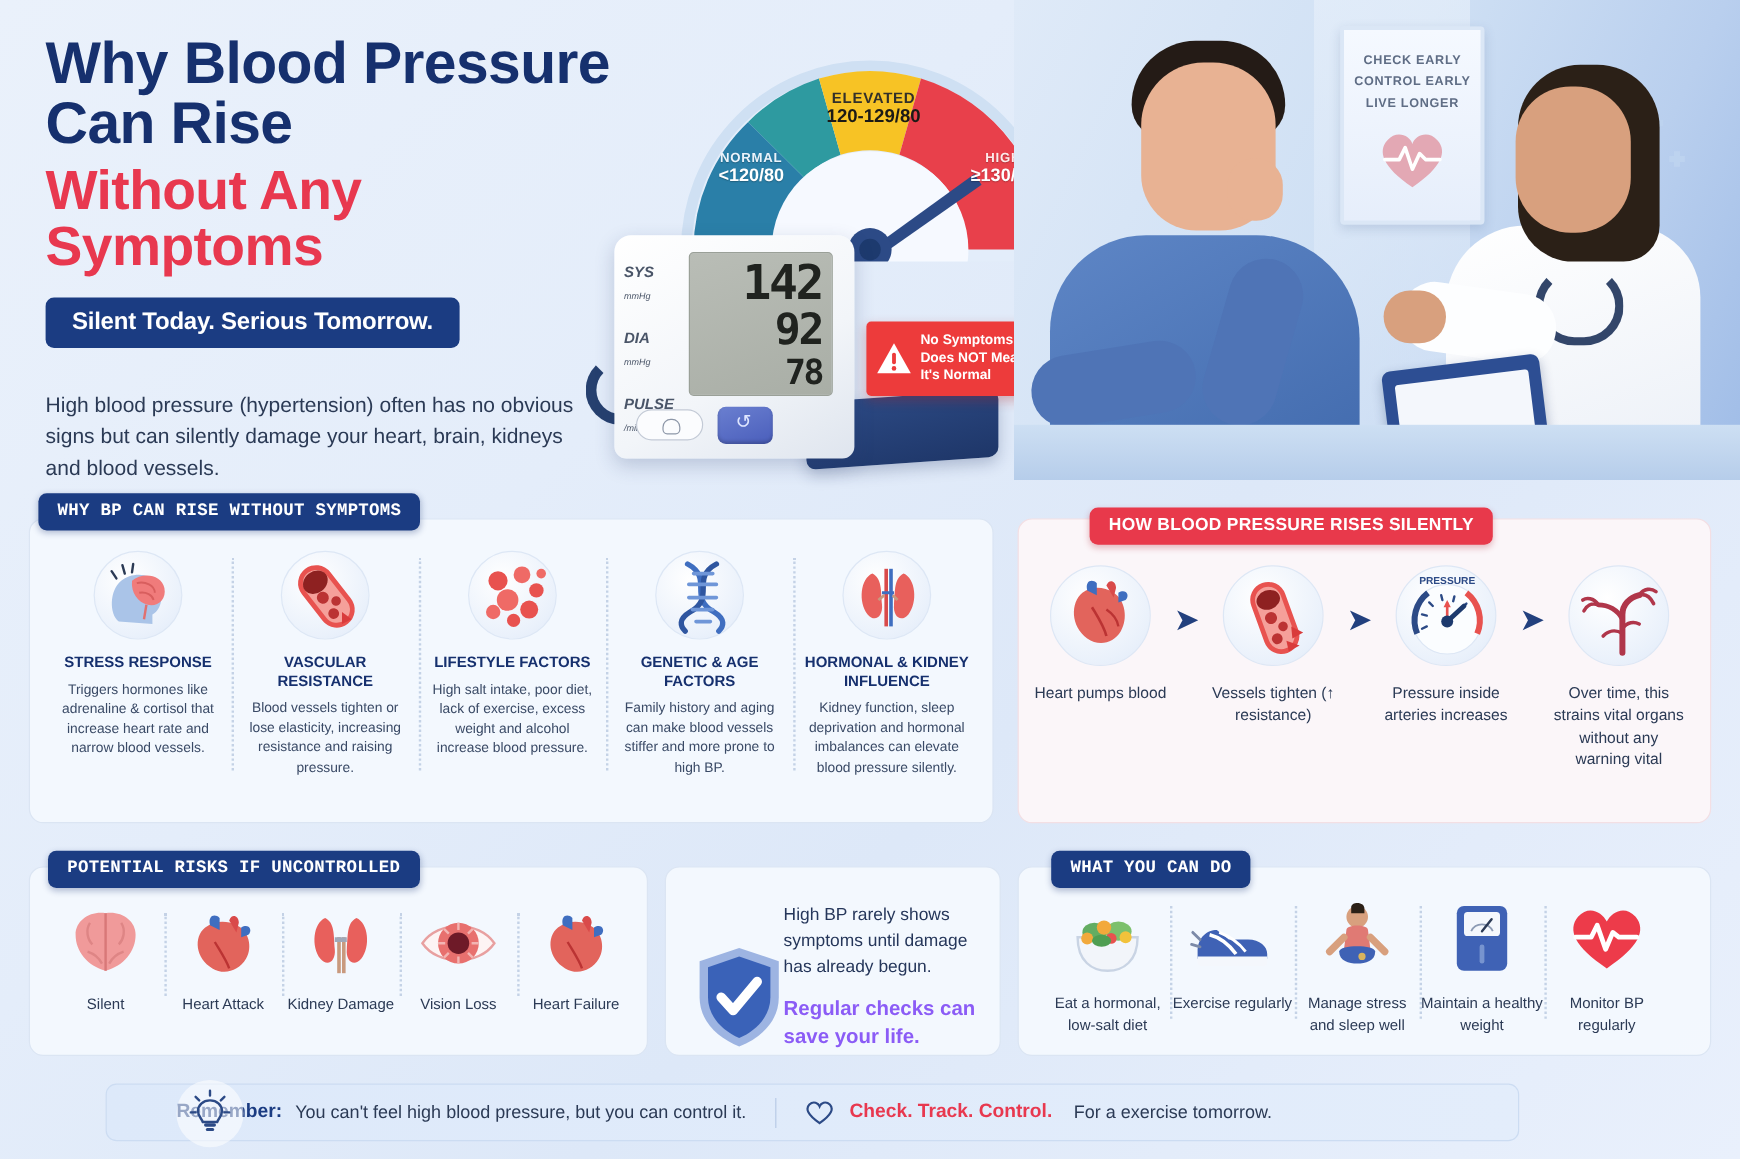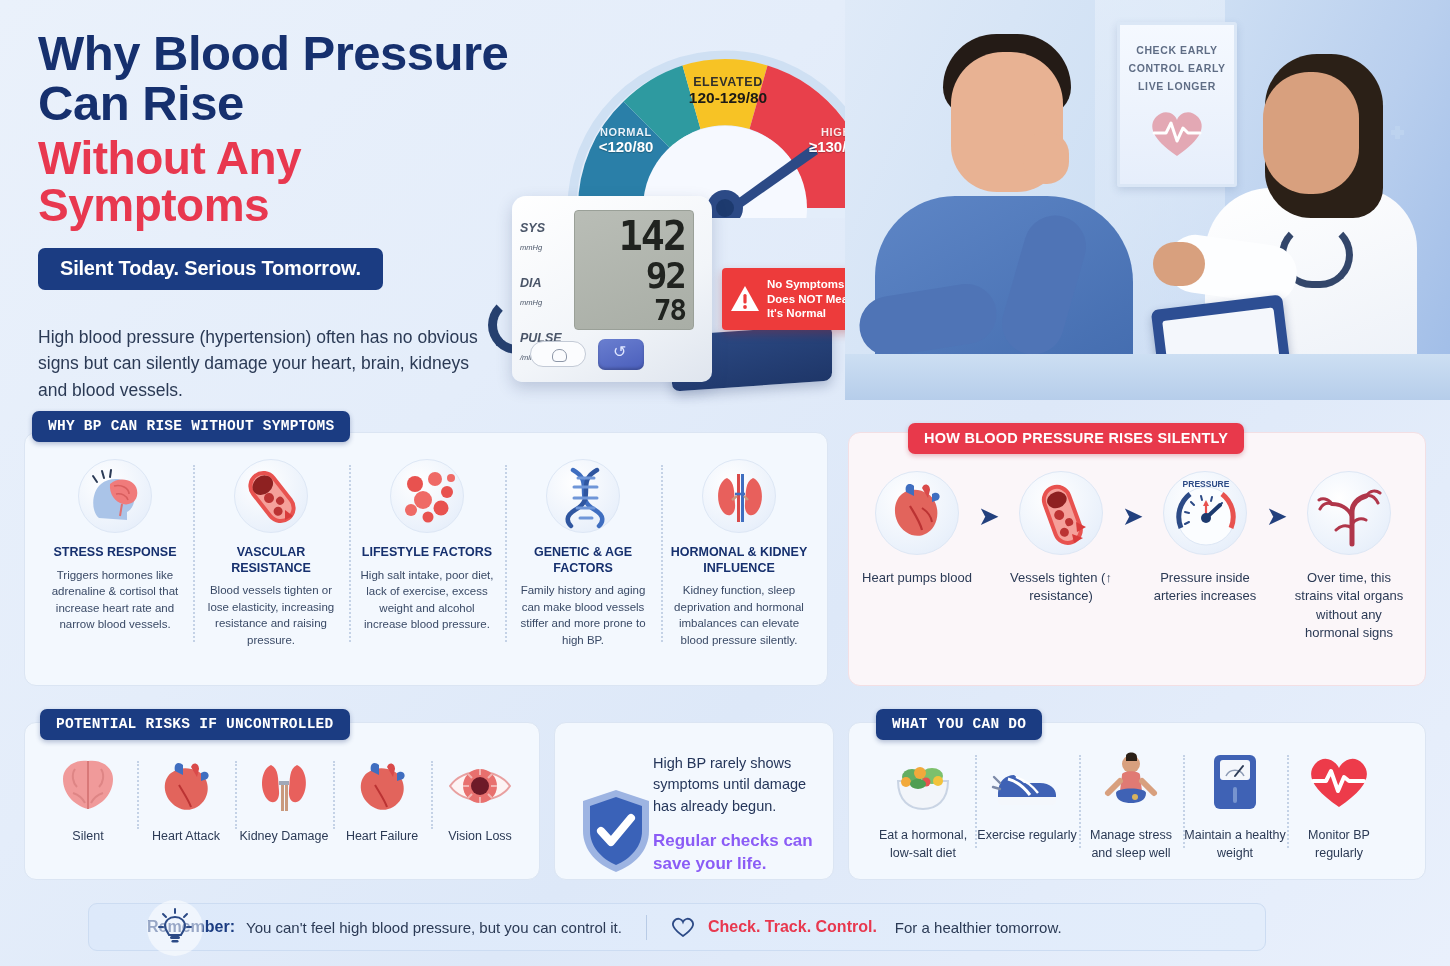--- a/index.html
+++ b/index.html
@@ -432,21 +432,21 @@
     <div class="arrow">➤</div>
 
     <div class="flowitem">
       <div class="icon-circle">
         <svg width="84" height="84" viewBox="0 0 84 84">
             <path d="M44 72 L44 40 C44 32 50 26 58 24" stroke="#b0364a" stroke-width="5" fill="none" stroke-linecap="round"></path>
             <path d="M44 44 C40 36 32 32 24 32" stroke="#b0364a" stroke-width="4" fill="none" stroke-linecap="round"></path>
             <path d="M58 24 C64 22 68 27 70 31 M58 24 C62 18 68 18 72 21 M24 32 C18 30 14 33 12 37 M24 32 C20 26 14 26 11 28 M44 56 C38 52 32 54 28 58 M44 52 C48 46 54 46 58 48" stroke="#b0364a" stroke-width="3" fill="none" stroke-linecap="round"></path>
           </svg>
       </div>
-      <div class="flow-cap">Over time, this strains vital organs without any hormonal signs</div>
+      <div class="flow-cap">Over time, this strains vital organs without any warning vital</div>
     </div>
   </div>
 </div>
 
 <div class="badge blue" style="left:40px;top:709px;">POTENTIAL RISKS IF UNCONTROLLED</div>
 <div class="panel" style="left:24px;top:722px;width:516px;height:158px;">
   <div class="riskrow" style="left:14px;top:32px;width:490px;">
 
     <div class="riskitem">
       <svg width="70" height="62" viewBox="0 0 70 62">
@@ -474,37 +474,37 @@
           <path d="M48 10 C58 14 60 34 52 44 C46 51 39 46 40 36 C41 24 40 14 48 10Z" fill="#e8605c"></path>
           <rect x="32" y="26" width="3" height="30" fill="#c99a7e"></rect>
           <rect x="36" y="26" width="3" height="30" fill="#c99a7e"></rect>
           <path d="M30 28 L40 28" stroke="#a0a8b8" stroke-width="4"></path>
         </svg>
       <div class="risk-cap">Kidney Damage</div>
     </div>
 
     <div class="riskitem">
       <svg width="70" height="62" viewBox="0 0 70 62">
+          <path d="M5 31 C18 12 52 12 65 31 C52 50 18 50 5 31Z" fill="#fdf4f4" stroke="#e8a0a0" stroke-width="2"></path>
+          <circle cx="35" cy="31" r="17" fill="#e8706e"></circle>
+          <circle cx="35" cy="31" r="9" fill="#6e1a28"></circle>
+          <path d="M35 14 L35 20 M35 42 L35 48 M18 31 L24 31 M46 31 L52 31 M23 19 L27 23 M47 19 L43 23 M23 43 L27 39 M47 43 L43 39" stroke="#f2b5b3" stroke-width="2"></path>
+        </svg>
+      <div class="risk-cap">Vision Loss</div>
+    </div>
+
+    <div class="riskitem">
+      <svg width="70" height="62" viewBox="0 0 70 62">
           <path d="M20 18 C10 26 12 44 26 52 C36 58 48 54 54 44 C60 34 56 20 46 16 C38 12 28 12 20 18Z" fill="#e2645c"></path>
           <path d="M24 16 C22 8 28 6 32 10 L32 20" fill="#3f6ec0"></path>
           <path d="M40 12 C42 6 48 8 48 14 L46 22" fill="#d94a4a"></path>
           <path d="M50 18 C56 14 60 20 56 24 L50 26" fill="#3f6ec0"></path>
           <path d="M28 30 C34 40 38 46 40 52" stroke="#b33" stroke-width="2" fill="none"></path>
         </svg>
       <div class="risk-cap">Heart Failure</div>
-    </div>
-
-    <div class="riskitem">
-      <svg width="70" height="62" viewBox="0 0 70 62">
-          <path d="M5 31 C18 12 52 12 65 31 C52 50 18 50 5 31Z" fill="#fdf4f4" stroke="#e8a0a0" stroke-width="2"></path>
-          <circle cx="35" cy="31" r="17" fill="#e8706e"></circle>
-          <circle cx="35" cy="31" r="9" fill="#6e1a28"></circle>
-          <path d="M35 14 L35 20 M35 42 L35 48 M18 31 L24 31 M46 31 L52 31 M23 19 L27 23 M47 19 L43 23 M23 43 L27 39 M47 43 L43 39" stroke="#f2b5b3" stroke-width="2"></path>
-        </svg>
-      <div class="risk-cap">Vision Loss</div>
     </div>
   </div>
 </div>
 
 <div class="panel" style="left:554px;top:722px;width:280px;height:158px;">
   <div class="shield-panel-inner">
     <div class="shield">
       <svg width="74" height="88" viewBox="0 0 74 88">
           <path d="M37 3 L70 14 L70 44 C70 64 55 78 37 85 C19 78 4 64 4 44 L4 14 Z" fill="#9db4e2"></path>
           <path d="M37 10 L63 19 L63 44 C63 60 51 72 37 78 C23 72 11 60 11 44 L11 19 Z" fill="#3a62b8"></path>
@@ -591,14 +591,14 @@
   </div>
   <span class="f-strong">Remember:</span>
   <span class="f-text">You can't feel high blood pressure, but you can control it.</span>
   <span class="f-div"></span>
   <span class="f-heart">
     <svg width="24" height="22" viewBox="0 0 24 22">
         <path d="M12 20 C2 13 0 8 3.5 4.5 C7 1 11 3.5 12 6 C13 3.5 17 1 20.5 4.5 C24 8 22 13 12 20Z" fill="none" stroke="#2c4a86" stroke-width="1.8"></path>
       </svg>
   </span>
   <span class="f-red">Check. Track. Control.</span>
-  <span class="f-text">For a healthier tomorrow.</span>
+  <span class="f-text">For a exercise tomorrow.</span>
 </div>
 
 </body></html>

